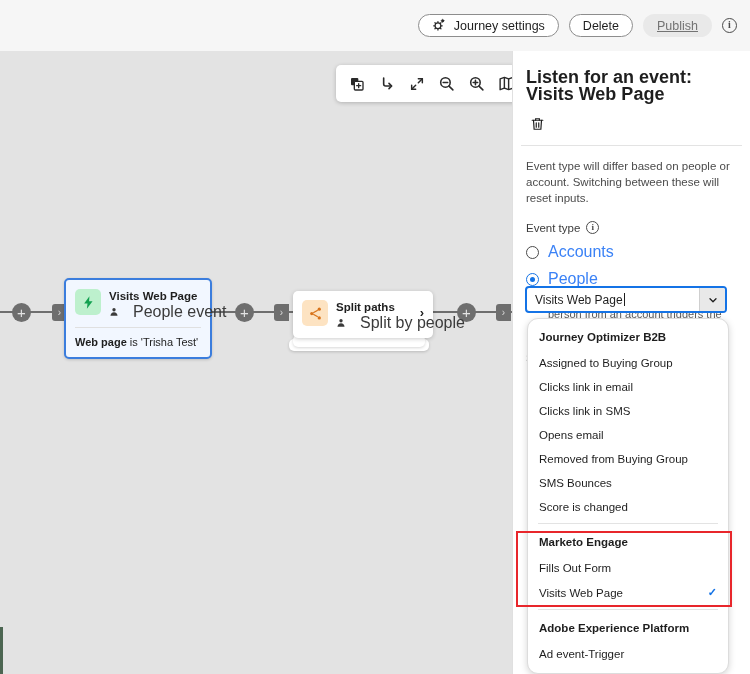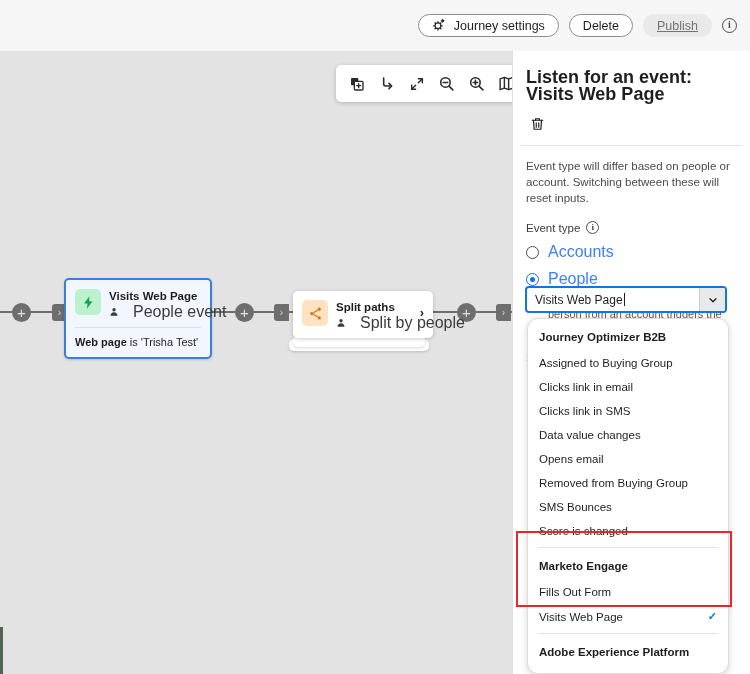--- a/index.html
+++ b/index.html
@@ -432,23 +432,20 @@
     <div class="dd-item">
       <span>Assigned to Buying Group</span>
     </div>
     <div class="dd-item">
       <span>Clicks link in email</span>
     </div>
     <div class="dd-item">
       <span>Clicks link in SMS</span>
     </div>
     <div class="dd-item">
-      <span>Data value changes</span>
-    </div>
-    <div class="dd-item">
       <span>Opens email</span>
     </div>
     <div class="dd-item">
       <span>Removed from Buying Group</span>
     </div>
     <div class="dd-item">
       <span>SMS Bounces</span>
     </div>
     <div class="dd-item">
       <span>Score is changed</span>

